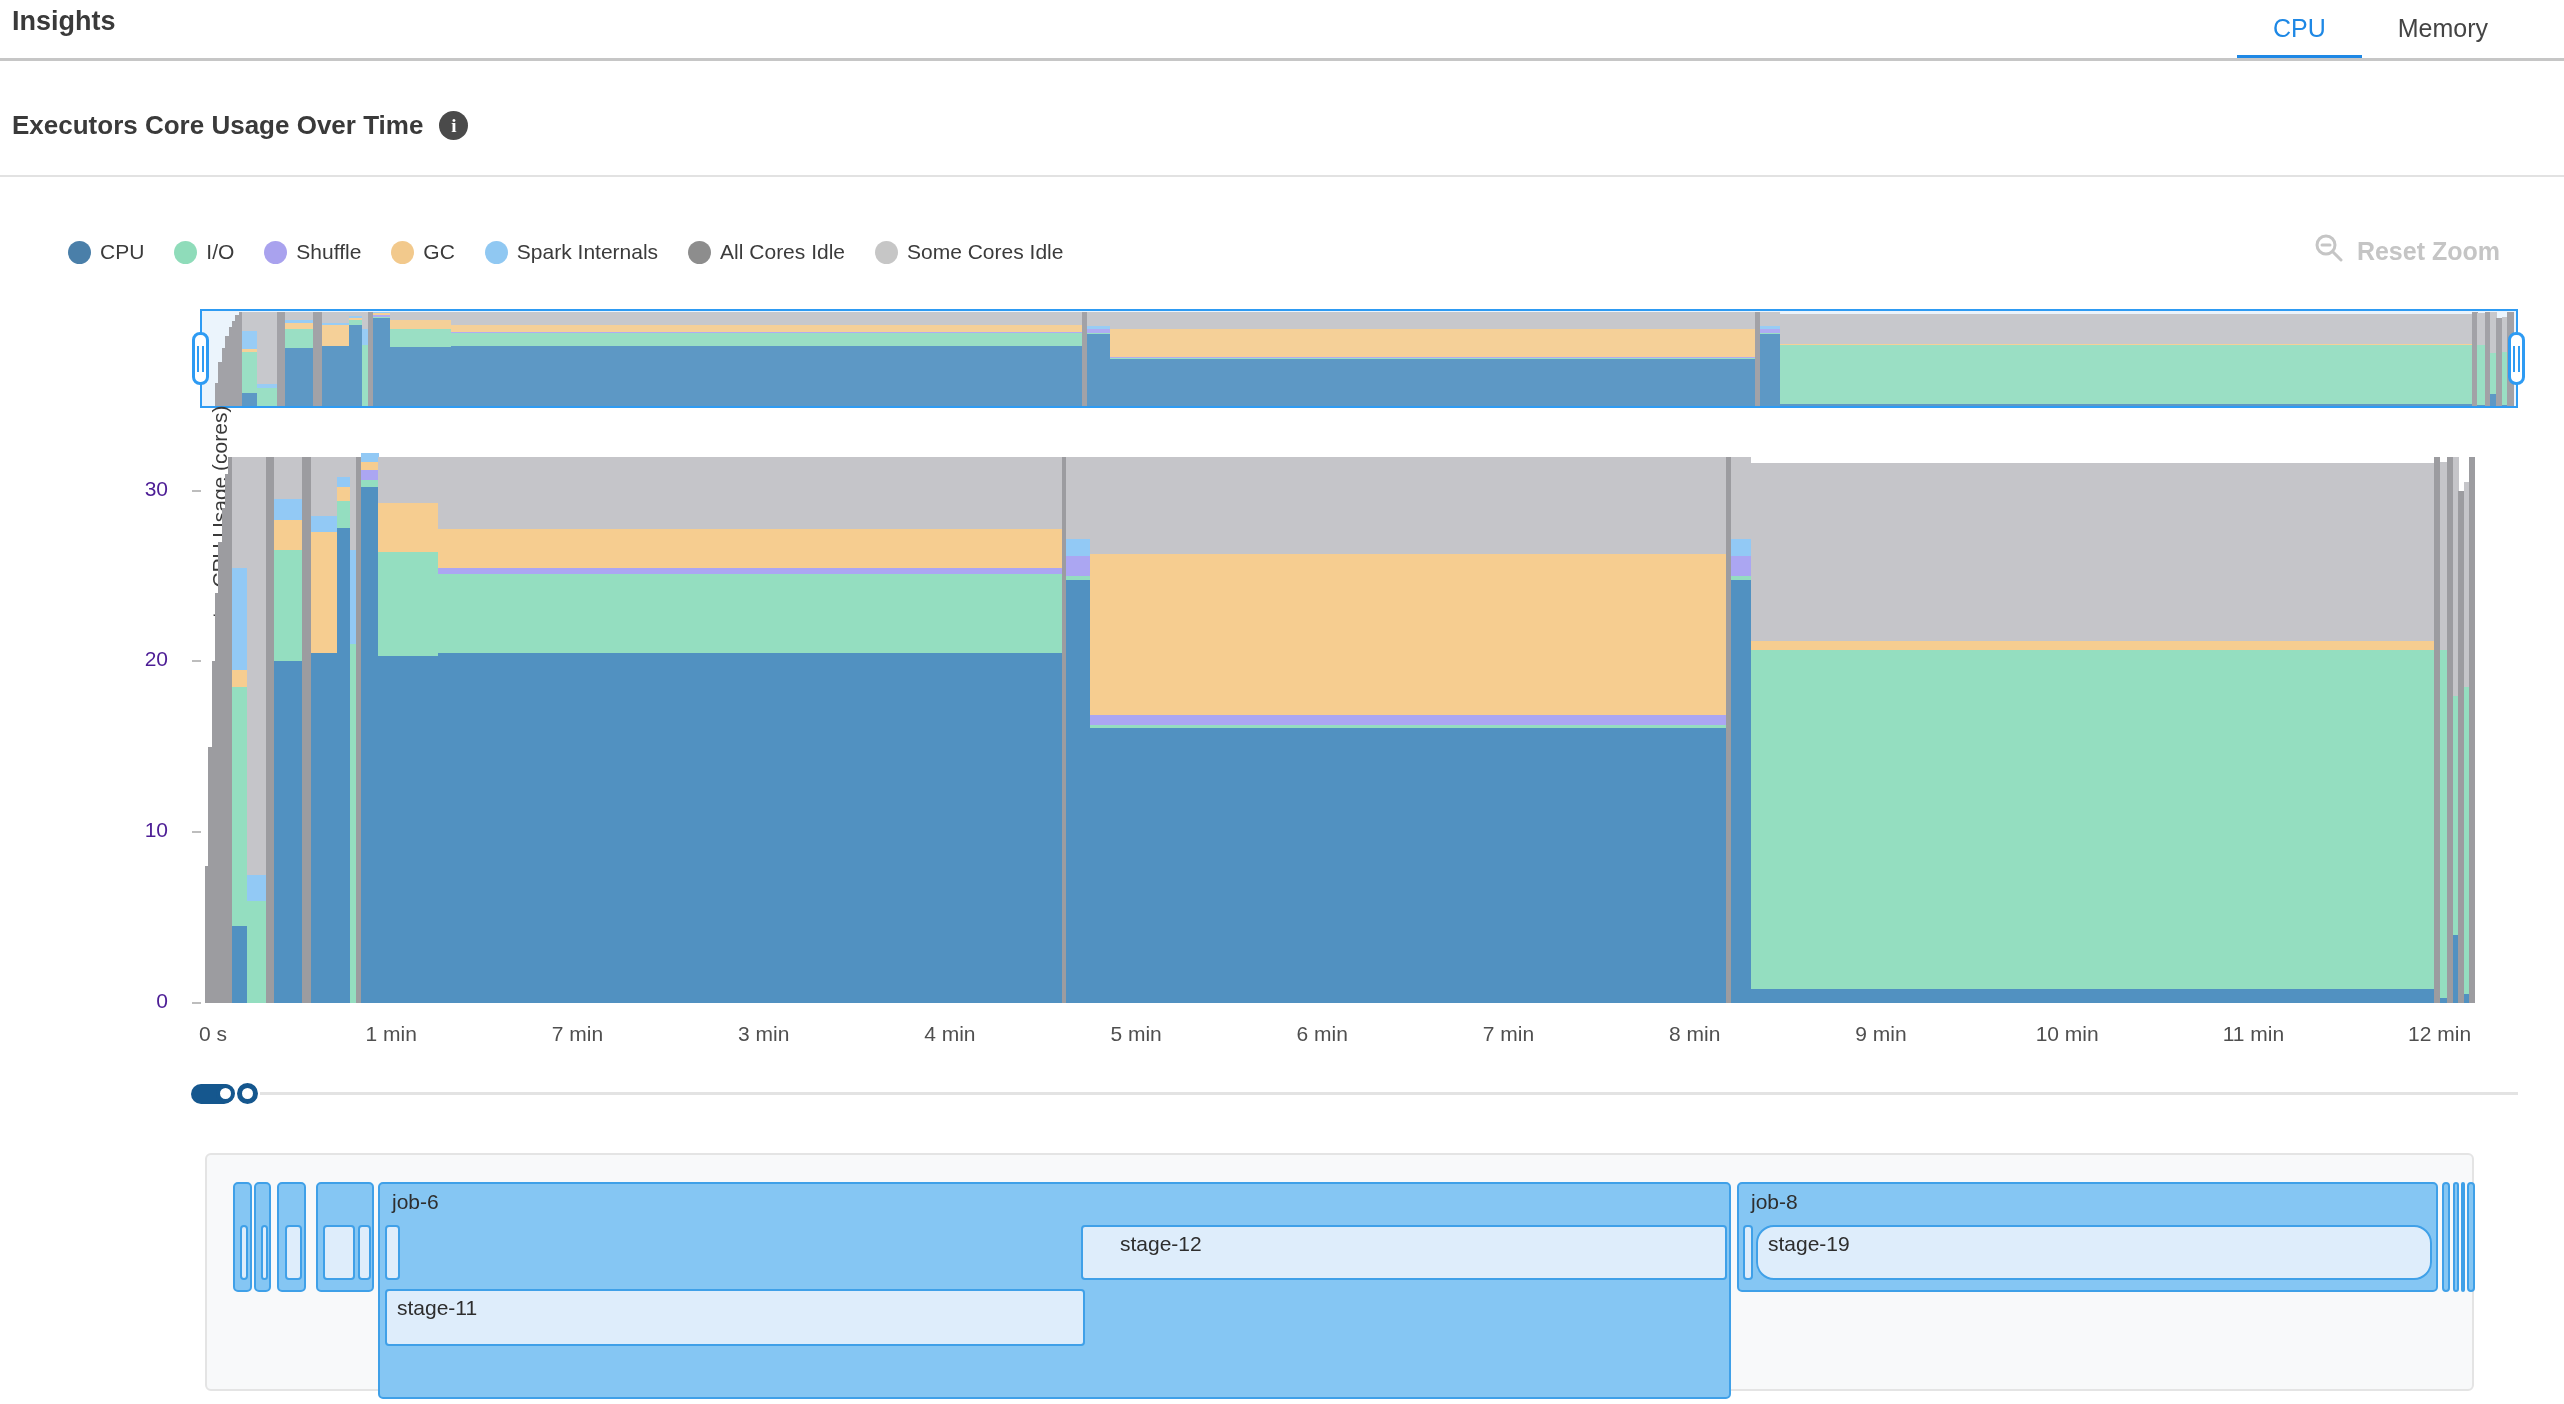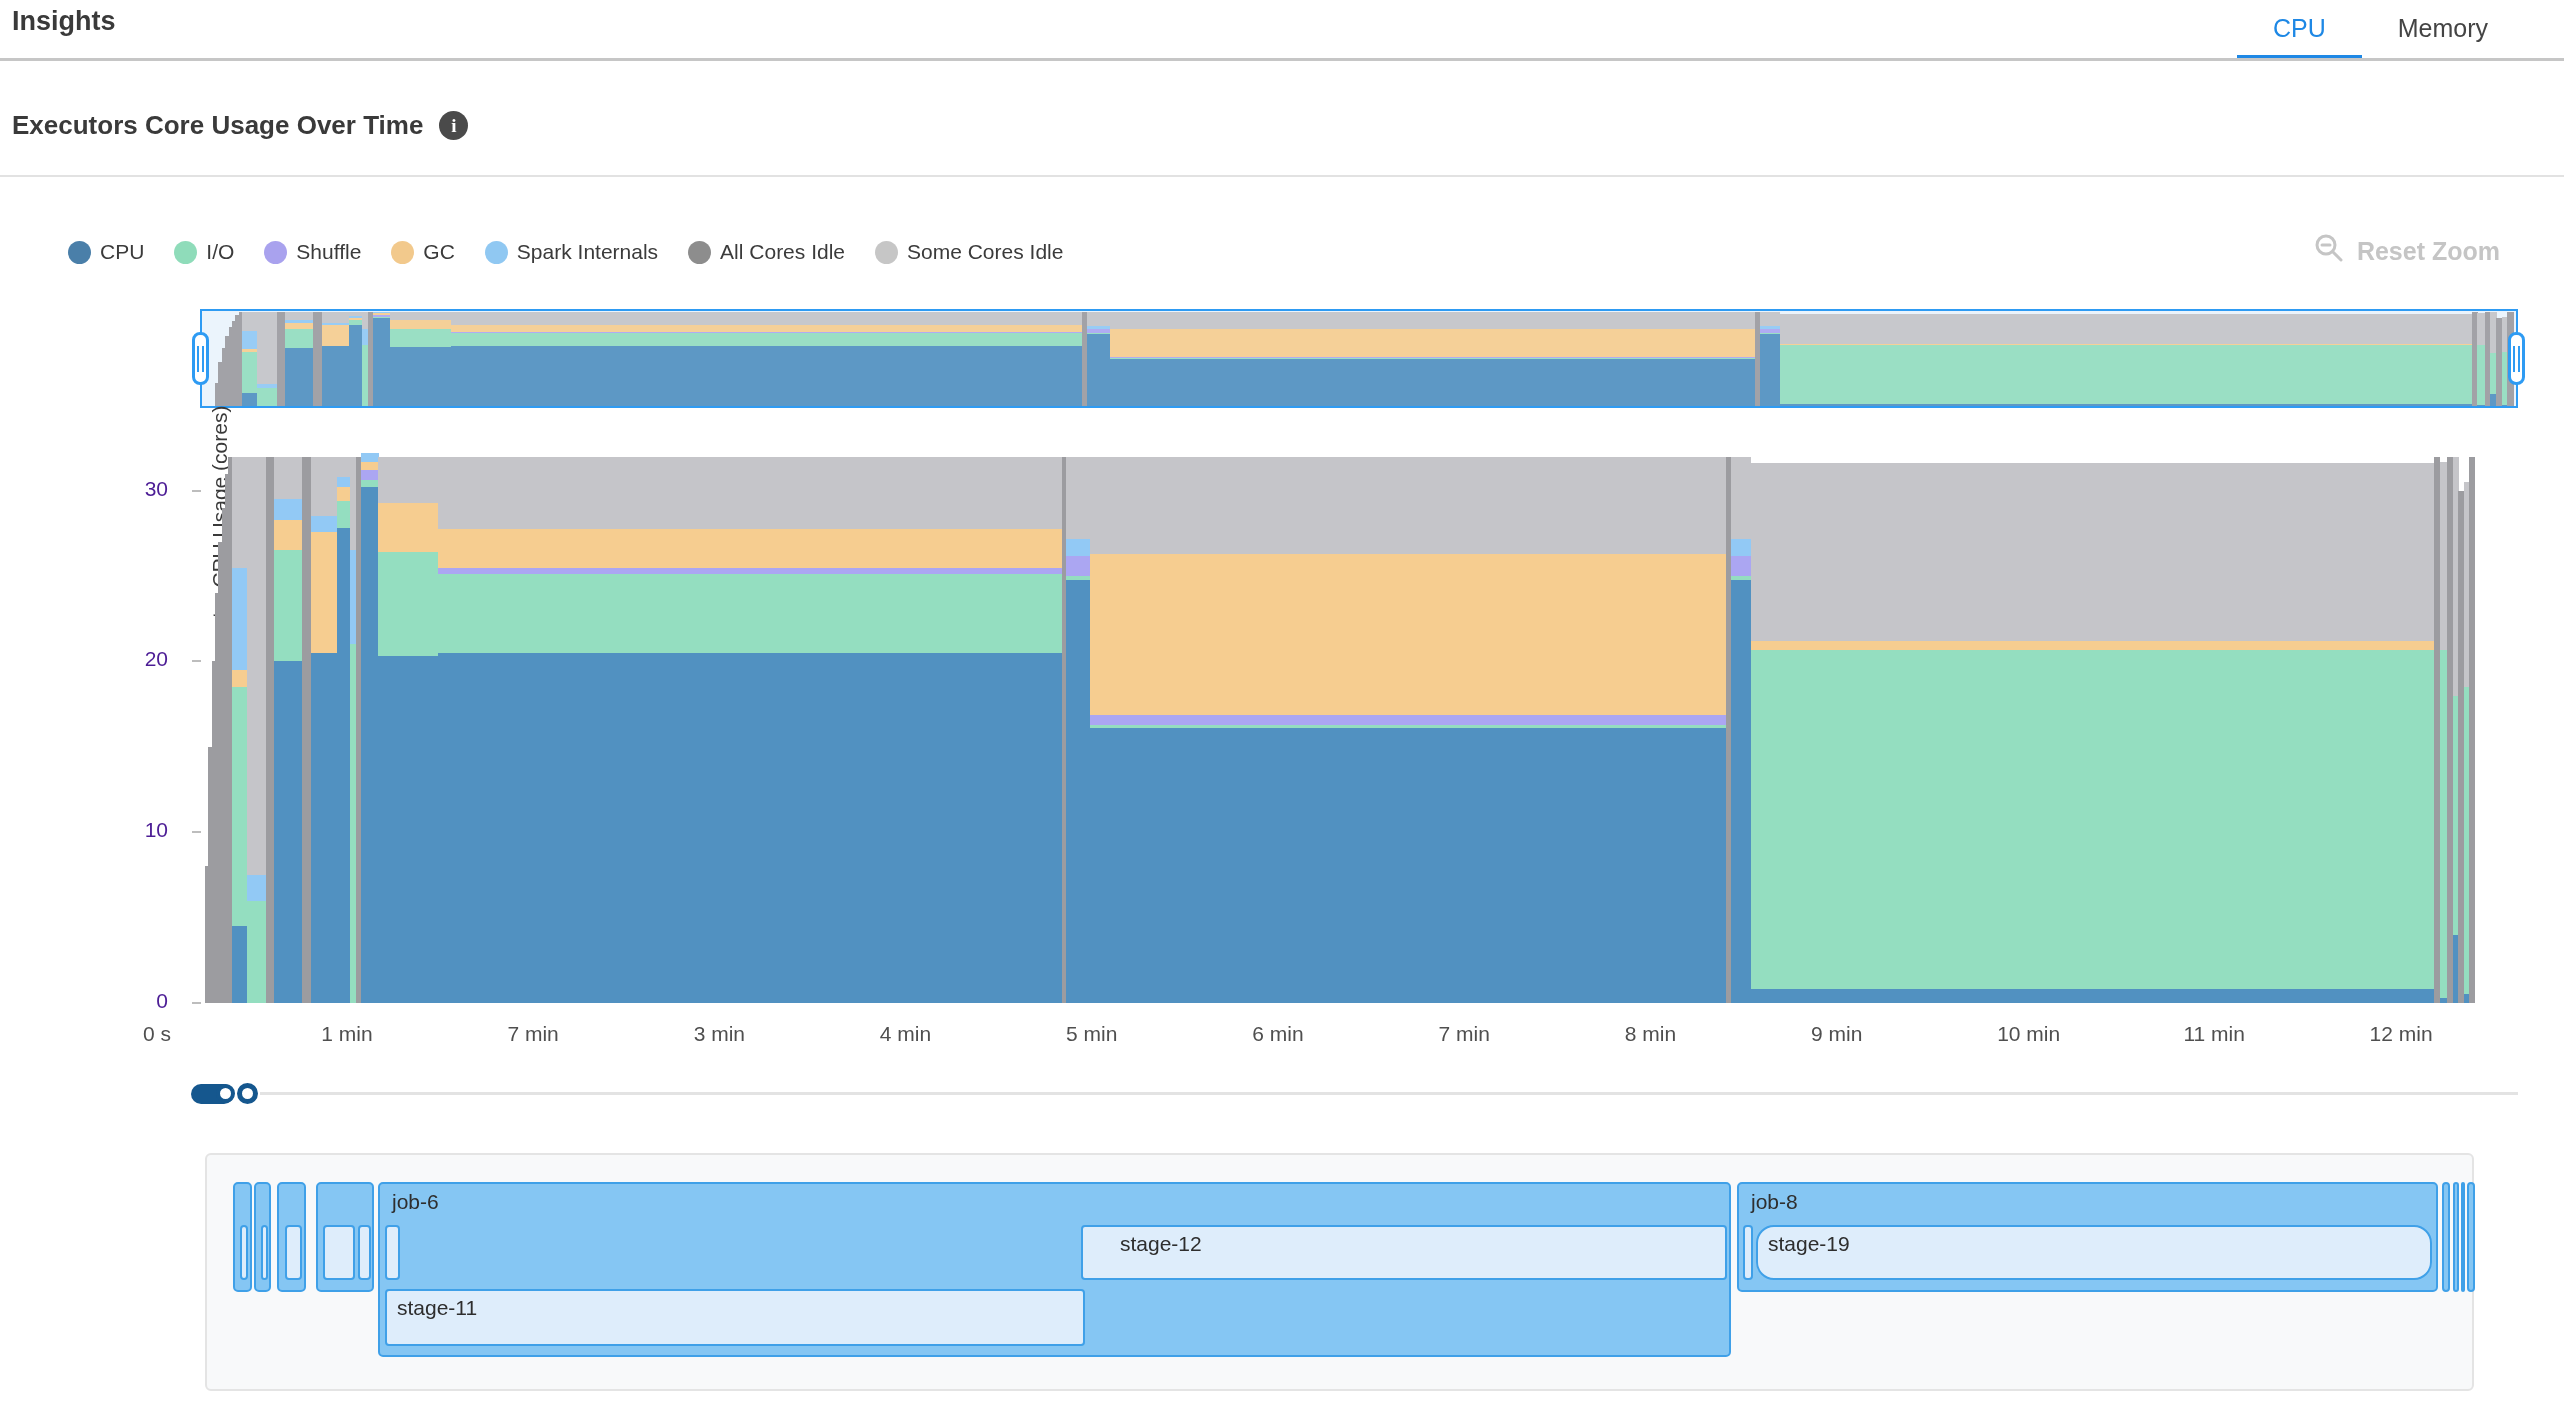--- a/index.html
+++ b/index.html
@@ -34,21 +34,21 @@
   #mini-plot { position:absolute; left:202px; top:311px; width:2314px; height:95px; }
   .brush-handle { position:absolute; width:17px; height:53px; background:#fff; border:3px solid #2E9BF3;
                   border-radius:8px; top:332px; display:flex; align-items:center; justify-content:center; gap:3px; z-index:5; cursor:ew-resize; }
   .brush-handle i { display:block; width:2px; height:26px; background:#2E9BF3; }
 
   
   .ylabel { position:absolute; left:54px; top:725px; transform:rotate(-90deg) translateX(50%); transform-origin:center; white-space:nowrap; font-size:21px; color:#3a3a3a; }
   #main-plot { position:absolute; left:205px; top:448px; width:2270px; height:555px; }
   .ytick-label { position:absolute; width:60px; text-align:right; font-size:21px; color:#4c1d95; }
   .ytick-mark { position:absolute; width:9px; height:2px; background:#bdbdbd; }
-  .xtick-label { position:absolute; width:140px; font-size:21px; color:#4f4f4f; top:1022px; }
+  .xtick-label { position:absolute; width:140px; text-align:center; font-size:21px; color:#4f4f4f; top:1022px; }
 
   
   .slider-pill { position:absolute; left:191px; top:1084px; width:43px; height:20px; border-radius:10px; background:#15578E; cursor:pointer; }
   .slider-knob { position:absolute; border-radius:50%; background:#fff; cursor:pointer; }
   .knob-a { left:216px; top:1084px; width:19px; height:19px; border:4px solid #15578E; }
   .knob-b { left:237px; top:1083px; width:21px; height:21px; border:5px solid #15578E; }
   .slider-track { position:absolute; left:260px; top:1092px; width:2258px; height:3px; background:#e3e3e3; }
 
   
   .tl-panel { position:absolute; left:205px; top:1153px; width:2269px; height:238px;
@@ -337,21 +337,21 @@
       <div class="tl-job" style="left: 47px; top: 27px; width: 17px; height: 110px;">
         <div class="tl-stage" style="left: 5px; top: 41px; width: 7px; height: 55px;"></div>
       </div>
       <div class="tl-job" style="left: 70px; top: 27px; width: 29px; height: 110px;">
         <div class="tl-stage" style="left: 6px; top: 41px; width: 17px; height: 55px;"></div>
       </div>
       <div class="tl-job" style="left: 109px; top: 27px; width: 58px; height: 110px;">
         <div class="tl-stage" style="left: 5px; top: 41px; width: 32px; height: 55px;"></div>
         <div class="tl-stage" style="left: 40px; top: 41px; width: 13px; height: 55px;"></div>
       </div>
-      <div class="tl-job" style="left: 171px; top: 27px; width: 1353px; height: 175px;">
+      <div class="tl-job" style="left: 171px; top: 27px; width: 1353px; height: 217px;">
         <div class="tl-job-label">job-6</div>
         <div class="tl-stage" style="left: 5px; top: 41px; width: 15px; height: 55px;"></div>
         <div class="tl-stage" style="left: 701px; top: 41px; width: 646px; height: 55px; padding-left: 27px;">
           <div class="tl-stage-label">stage-12</div>
         </div>
         <div class="tl-stage" style="left: 5px; top: 105px; width: 700px; height: 57px;">
           <div class="tl-stage-label">stage-11</div>
         </div>
       </div>
       <div class="tl-job" style="left: 1530px; top: 27px; width: 701px; height: 110px;">

